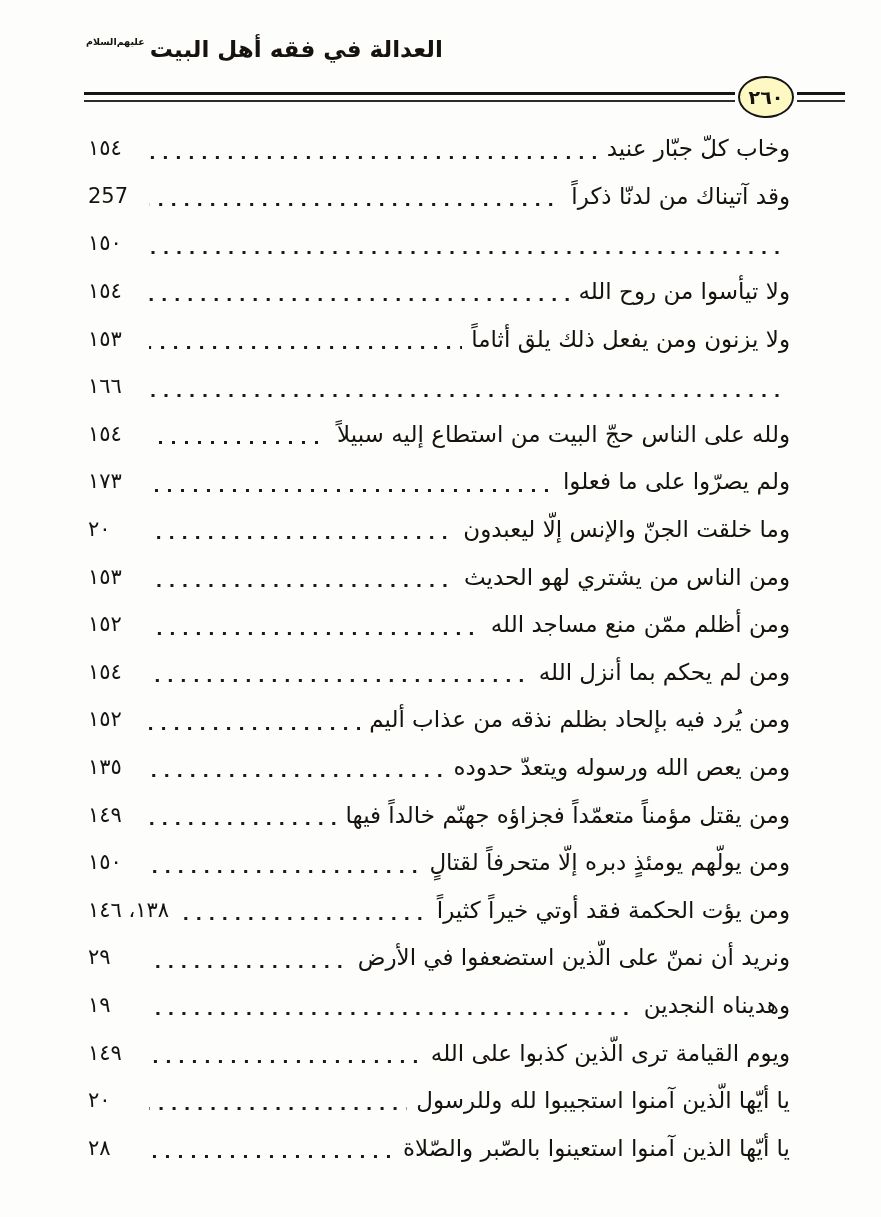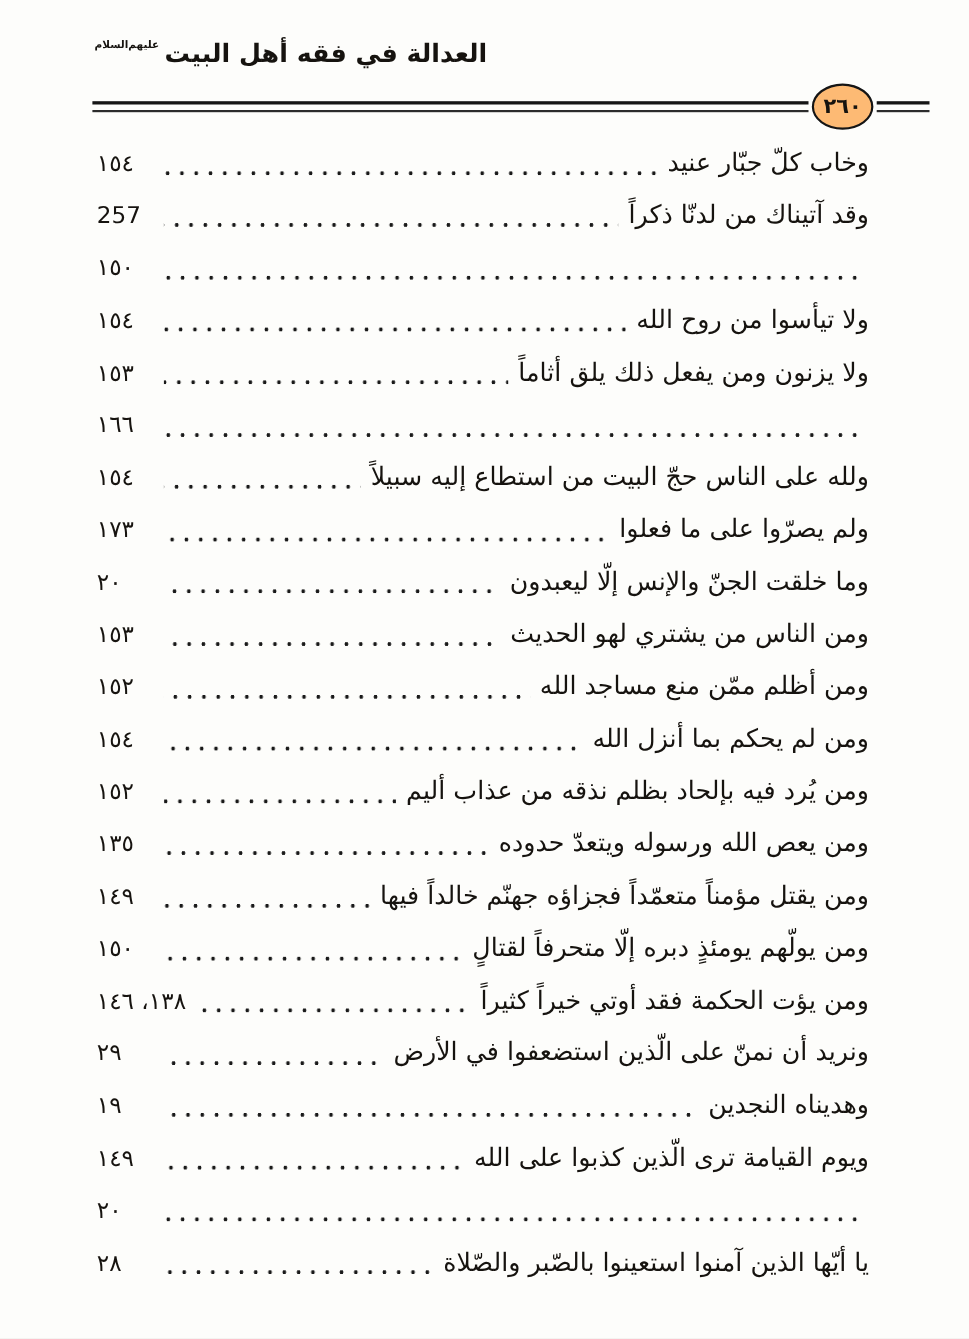--- a/index.html
+++ b/index.html
@@ -65,21 +65,21 @@
   }
   .rule-left { flex: 1 1 auto; }
   .rule-right { width: 48px; }
   .page-bubble {
     flex: 0 0 auto;
     width: 52px;
     height: 38px;
     margin: 0 3px;
     border: 2.5px solid #151515;
     border-radius: 50%;
-    background: #fdba74;
+    background: #fef9c3;
     display: flex;
     align-items: center;
     justify-content: center;
     font-size: 19px;
     font-weight: 700;
   }
 
   
   .entries {
     direction: rtl;
@@ -232,20 +232,21 @@
         <span class="entry-text">وهديناه النجدين</span>
         <span class="leader"></span>
         <span class="entry-page">١٩</span>
       </div>
       <div class="entry">
         <span class="entry-text">ويوم القيامة ترى الّذين كذبوا على الله</span>
         <span class="leader"></span>
         <span class="entry-page">١٤٩</span>
       </div>
       <div class="entry">
+        <span class="entry-text">يا أيّها الّذين آمنوا استجيبوا لله وللرسول</span>
         <span class="leader"></span>
         <span class="entry-page">٢٠</span>
       </div>
       <div class="entry">
         <span class="entry-text">يا أيّها الذين آمنوا استعينوا بالصّبر والصّلاة</span>
         <span class="leader"></span>
         <span class="entry-page">٢٨</span>
       </div>
     </div>
 

